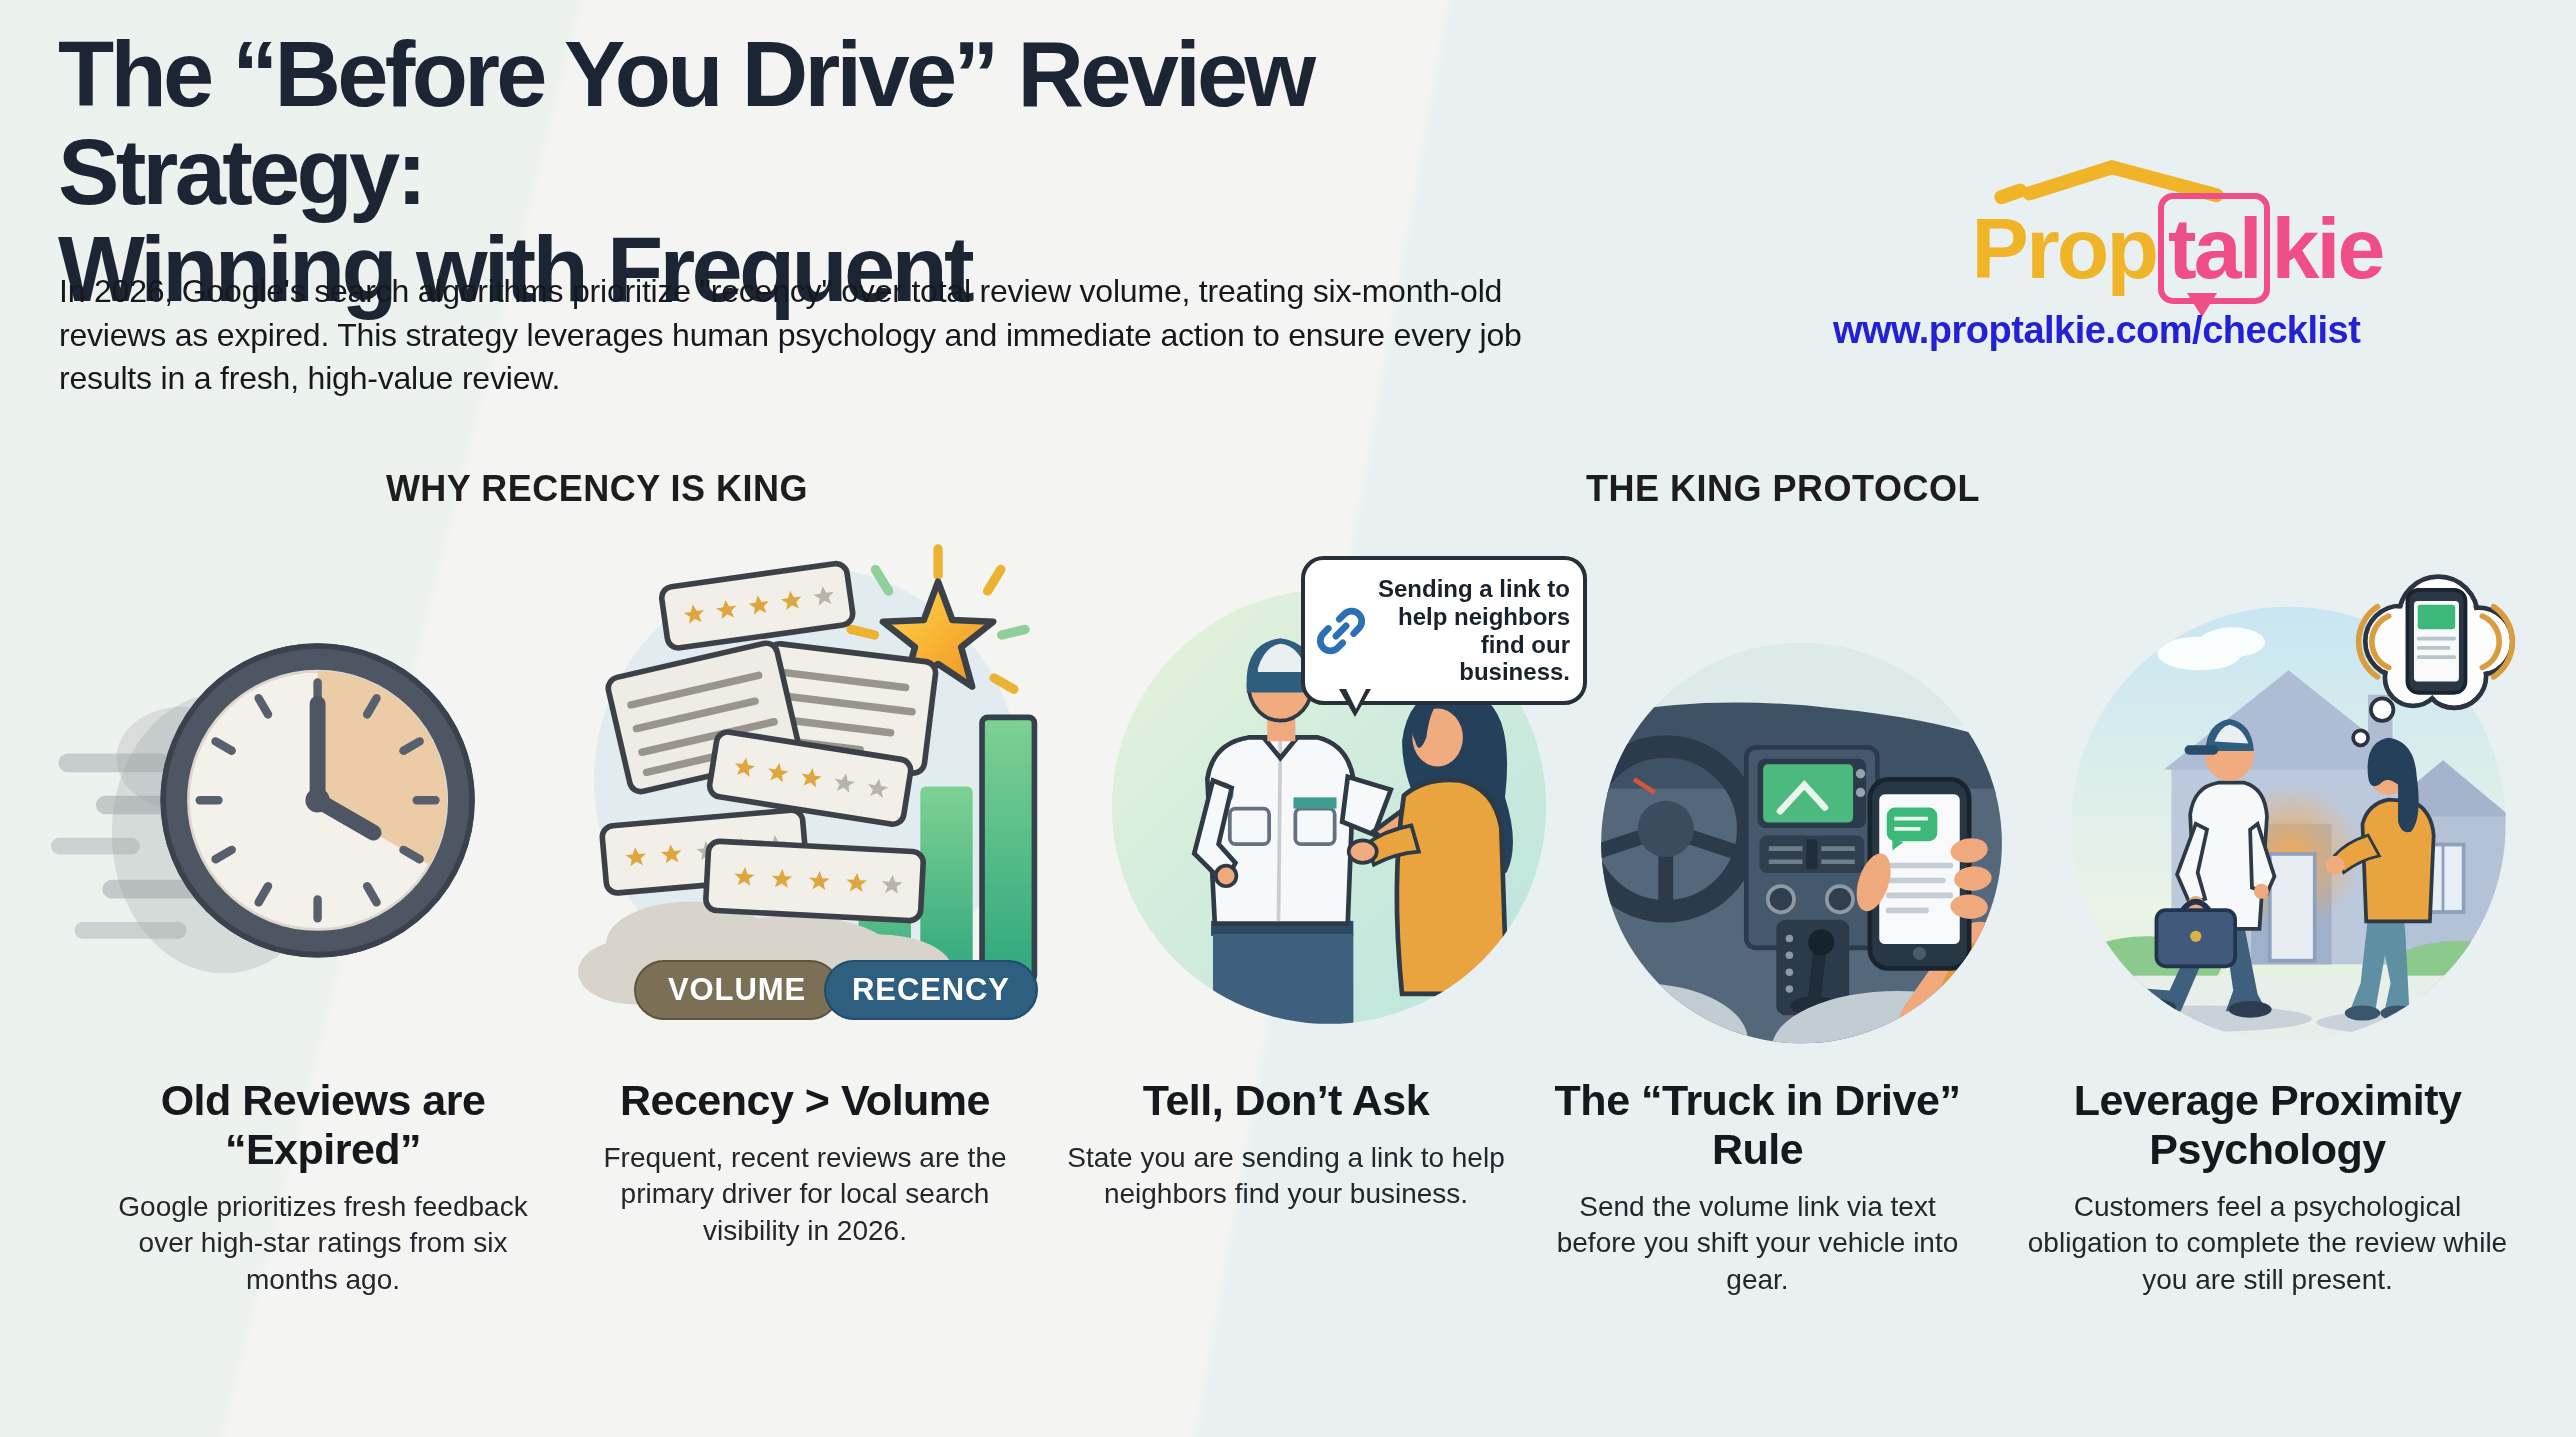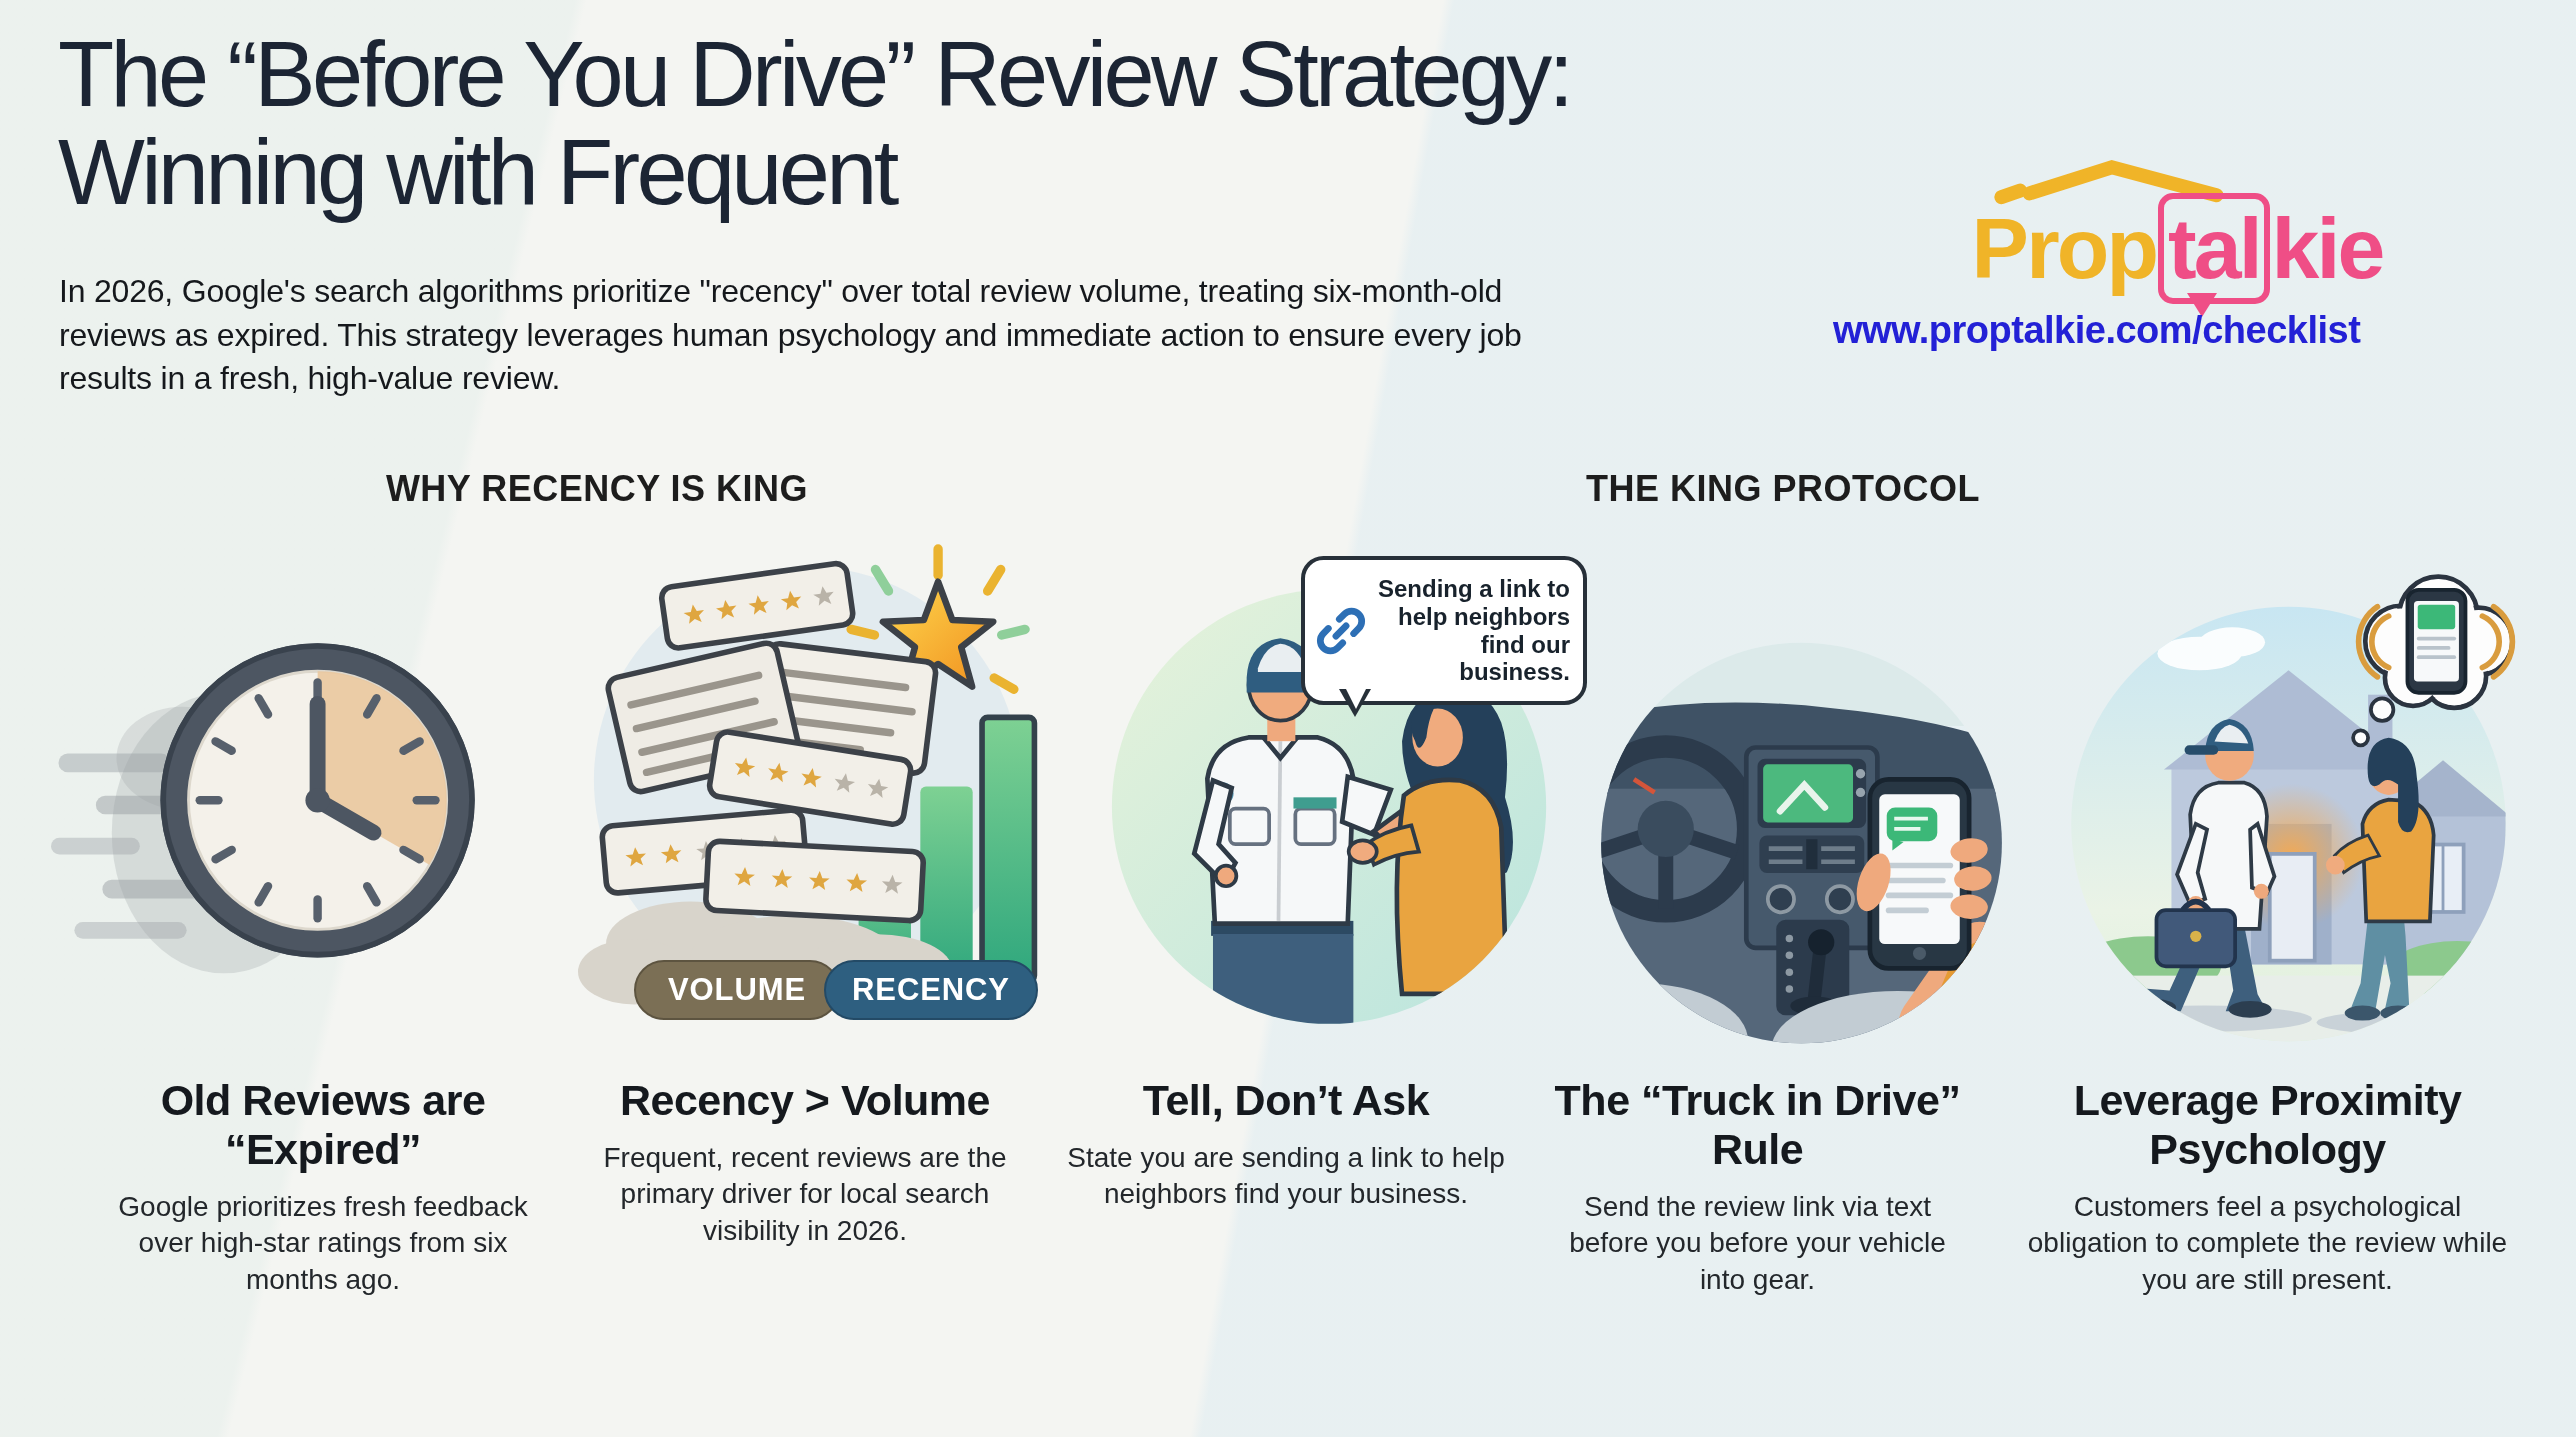--- a/index.html
+++ b/index.html
@@ -8,21 +8,21 @@
     font-family:"Liberation Sans","DejaVu Sans",sans-serif;
     background-color:#f4f5f2;
     background-image:
       linear-gradient(100deg, rgba(244,245,242,0) 51%, rgba(222,236,241,0.55) 51.4%),
       linear-gradient(284deg, rgba(244,245,242,0) 80%, rgba(228,238,234,0.5) 80.4%);
   }
   .abs{position:absolute;}
   
   .main-title{
     left:58px; top:26px; width:1591px;
-    font-size:92px; font-weight:400; letter-spacing:-3.7px;
+    font-size:92px; font-weight:700; letter-spacing:-3.7px;
     line-height:1.06; color:#1c2534;
   }
   .intro{
     left:59px; top:270px; width:1465px;
     font-size:32px; line-height:1.36; color:#15181c; letter-spacing:-0.2px;
   }
   
   .logo{left:1966px; top:150px; width:524px; height:215px;}
   .logo-roof{position:absolute; left:26px; top:5.6px;}
   .logo-text{
@@ -501,21 +501,21 @@
   <div class="abs card-text ct-2">
     <div class="card-title">Recency &gt; Volume</div>
     <p class="card-desc">Frequent, recent reviews are the primary driver for local search visibility in 2026.</p>
   </div>
   <div class="abs card-text ct-3">
     <div class="card-title">Tell, Don’t Ask</div>
     <p class="card-desc">State you are sending a link to help neighbors find your business.</p>
   </div>
   <div class="abs card-text ct-4">
     <div class="card-title">The “Truck in Drive” Rule</div>
-    <p class="card-desc">Send the review link via text before you before your vehicle into gear.</p>
+    <p class="card-desc">Send the volume link via text before you shift your vehicle into gear.</p>
   </div>
   <div class="abs card-text ct-5">
     <div class="card-title">Leverage Proximity Psychology</div>
     <p class="card-desc">Customers feel a psychological obligation to complete the review while you are still present.</p>
   </div>
 
 </div>
 
 
 </body></html>

